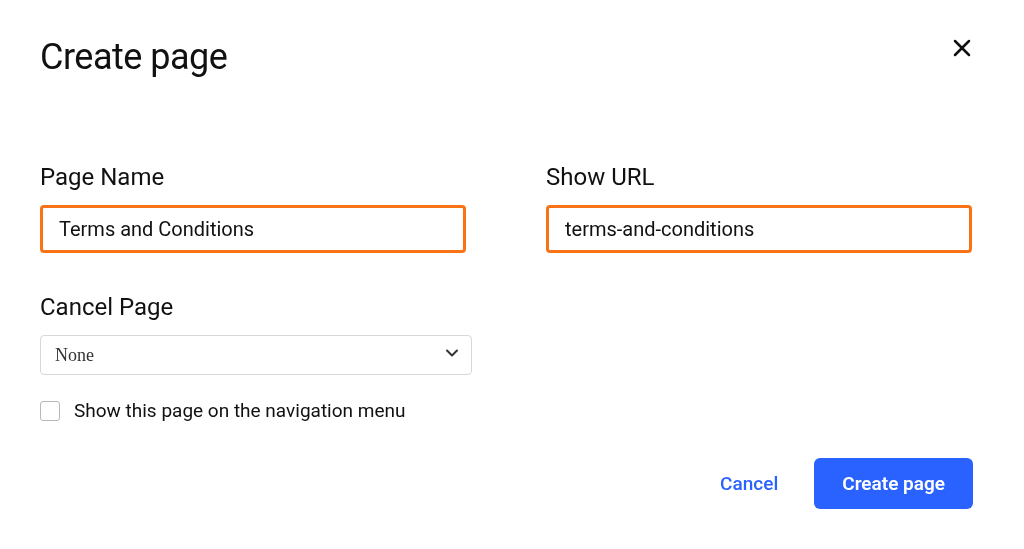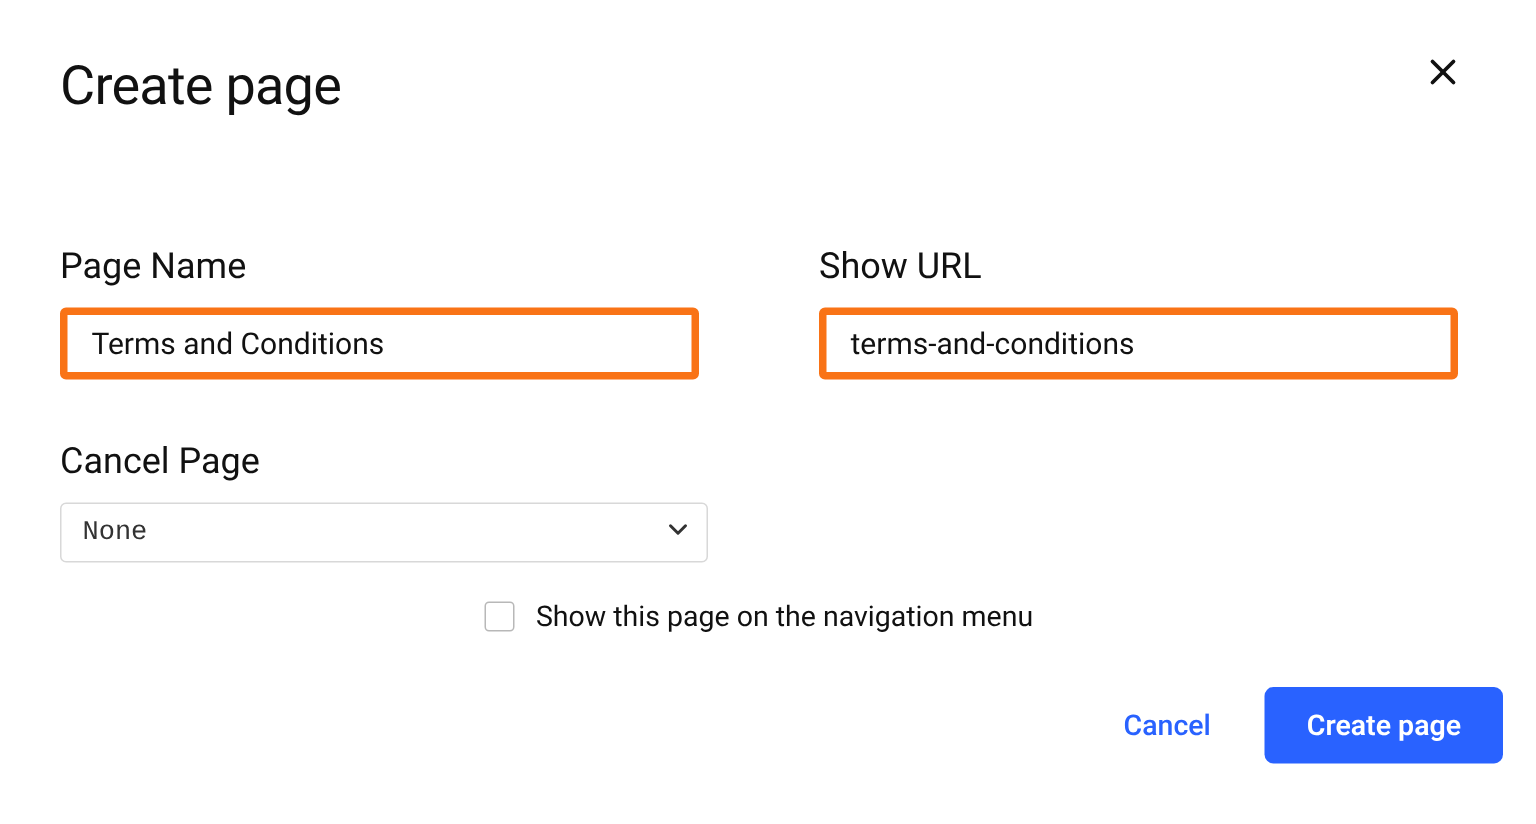--- a/index.html
+++ b/index.html
@@ -56,36 +56,36 @@
       color: #111;
       margin-bottom: 14px;
       margin-top: 37px;
     }
     .text-input {
       width: 100%;
       height: 48px;
       padding: 0 16px;
       font-size: 20px;
       font-family: inherit;
-      border: 5px solid #f97316;
+      border: 3px solid #f97316;
       border-radius: 4px;
       color: #111;
       background: #fff;
       outline: none;
     }
     .select-wrapper {
       position: relative;
       width: 432px;
     }
     .select-input {
       width: 100%;
       height: 40px;
       padding: 0 40px 0 14px;
       font-size: 18px;
-      font-family: Liberation Mono, monospace;
+      font-family: Liberation Serif, serif;
       border: 1px solid #d8d8d8;
       border-radius: 4px;
       color: #333;
       background: #fff;
       appearance: none;
       cursor: pointer;
       outline: none;
     }
     .select-chevron {
       position: absolute;
@@ -93,40 +93,39 @@
       top: 50%;
       transform: translateY(-50%);
       pointer-events: none;
       color: #333;
     }
     .checkbox-row {
       display: flex;
       align-items: center;
       gap: 14px;
       margin-top: 24px;
-      justify-content: center;
     }
     .checkbox-input {
       width: 20px;
       height: 20px;
       border: 1px solid #b8b8b8;
       border-radius: 3px;
       cursor: pointer;
       appearance: none;
       background: #fff;
     }
     .checkbox-label {
       font-size: 19px;
       color: #111;
       cursor: pointer;
     }
     .button-row {
       position: absolute;
       bottom: 40px;
-      right: 22px;
+      right: 51px;
       display: flex;
       gap: 30px;
       align-items: center;
     }
     .btn-cancel {
       background: none;
       border: none;
       color: #2962ff;
       font-size: 19px;
       font-weight: 500;

